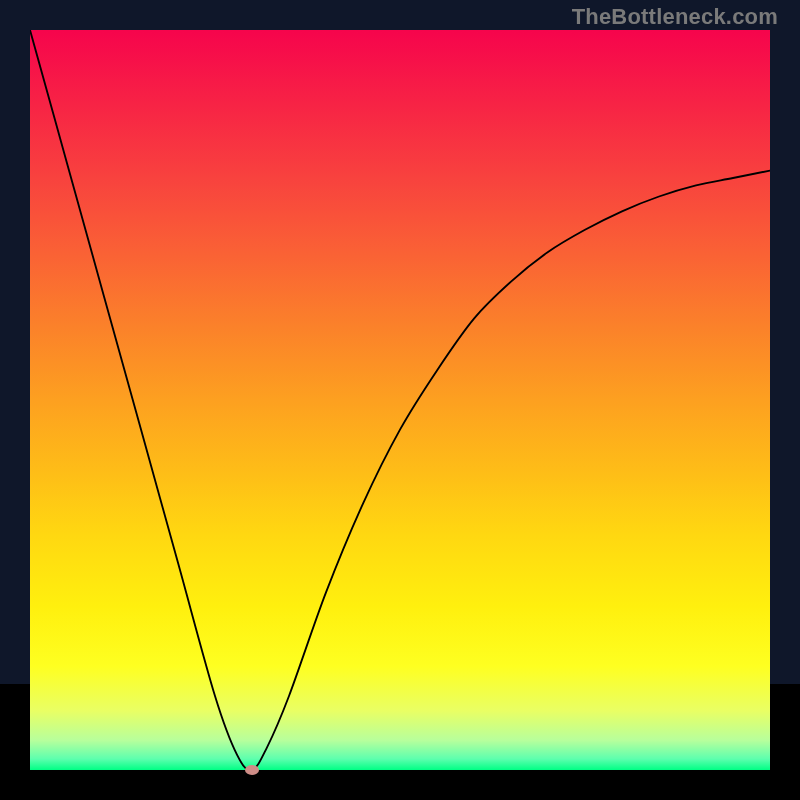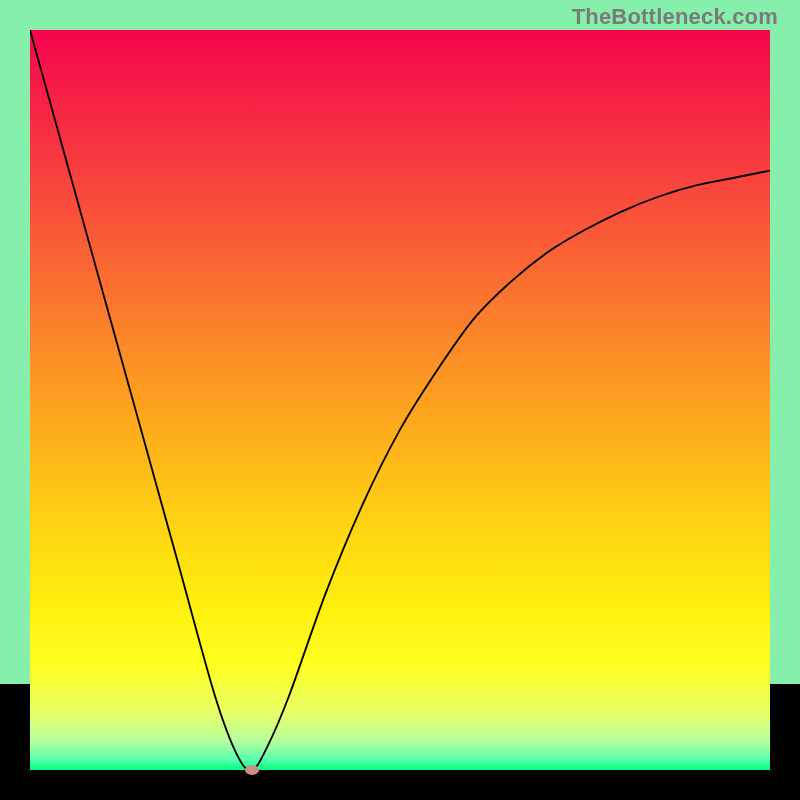--- a/index.html
+++ b/index.html
@@ -10,21 +10,21 @@
     overflow: hidden;
     background: #000;
     font-family: Arial, Helvetica, sans-serif;
   }
   .frame {
     position: absolute;
     top: 0;
     left: 0;
     width: 800px;
     height: 684px;
-    background: #86efac;
+    background: #0f172a;
     box-sizing: border-box;
   }
   .plot-area {
     position: absolute;
     top: 30px;
     left: 30px;
     width: 740px;
     height: 740px;
   }
   .bg-gradient {

